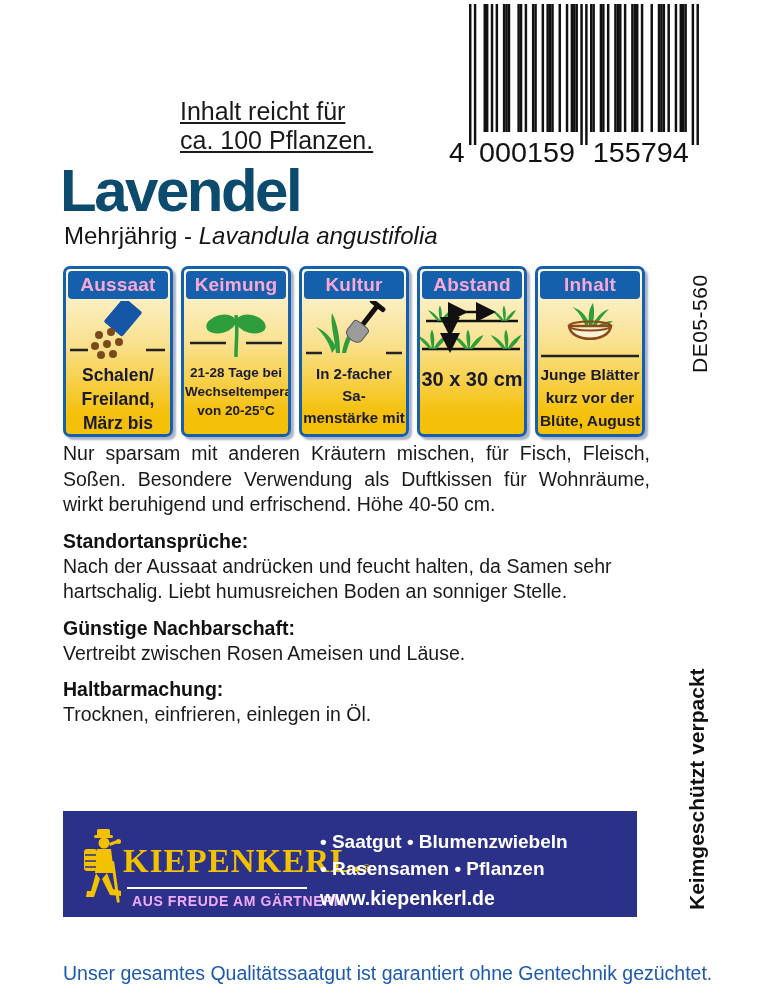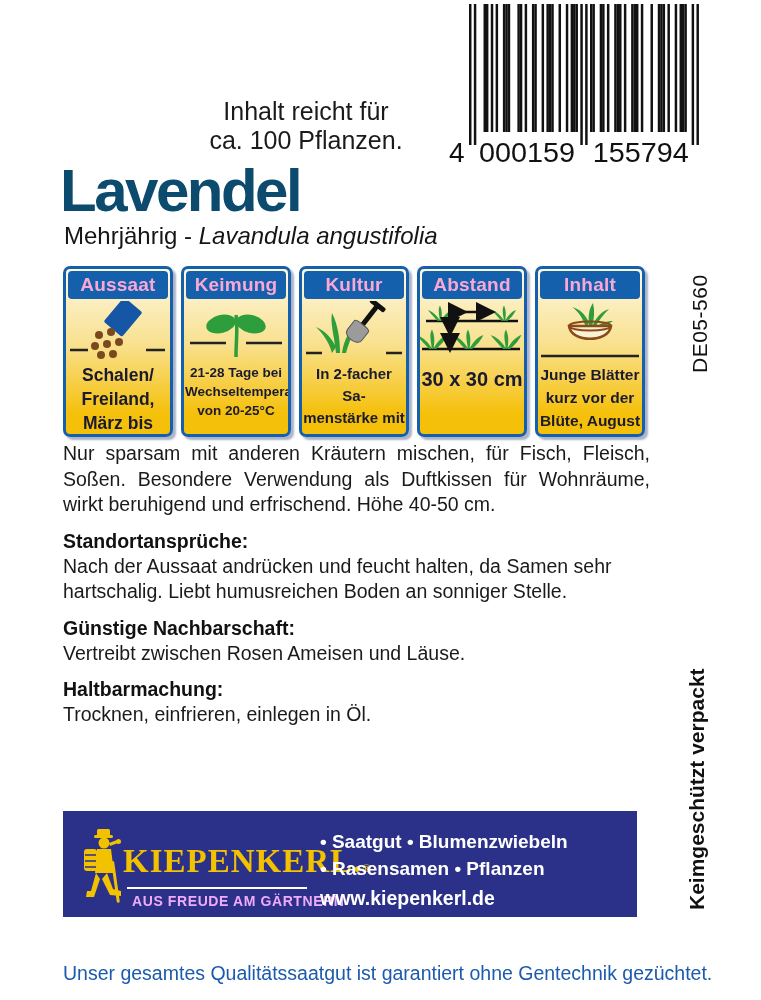--- a/index.html
+++ b/index.html
@@ -1,21 +1,21 @@
 <!DOCTYPE html>
 <html style="--card-blue: #1560AC; --brand-blue: #2B3189; --brand-yellow: #F2C200; --guarantee-blue: #1C5AAE;"><head>
 <meta charset="utf-8">
 <style>
   html,body{margin:0;padding:0;background:#e8e8e8;}
   #page{position:relative;width:761px;height:1000px;background:#ffffff;
         font-family:"Liberation Sans",sans-serif;color:#111;overflow:hidden;margin:0 auto;}
 
   
-  #content-note{position:absolute;left:180px;top:97px;width:252px;text-align:center;
-                font-size:25px;line-height:29px;color:#1a1a1a;}
+  #content-note{position:absolute;left:180px;top:97px;width:252px;text-align:left;
+                font-size:25px;line-height:29px;color:#1a1a1a;text-decoration:underline;}
 
   
   #barcode-wrap{position:absolute;left:447px;top:4px;width:258px;height:162px;}
 
   
   #page-title{position:absolute;left:60px;top:156px;font-size:60px;font-weight:bold;
               letter-spacing:-2.5px;color:#0c4a6e;}
   #subtitle{position:absolute;left:64px;top:222px;font-size:24px;color:#151515;}
   #subtitle .lat{font-style:italic;}
 

